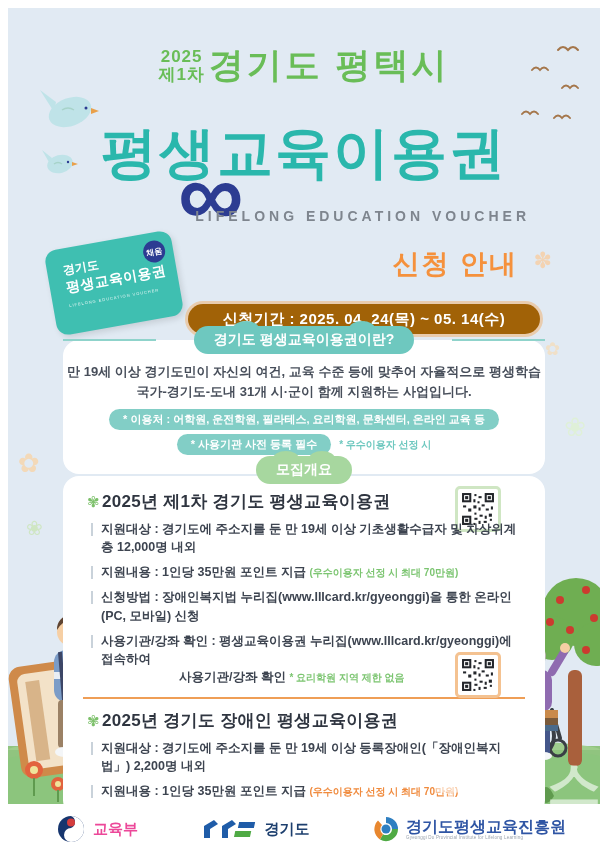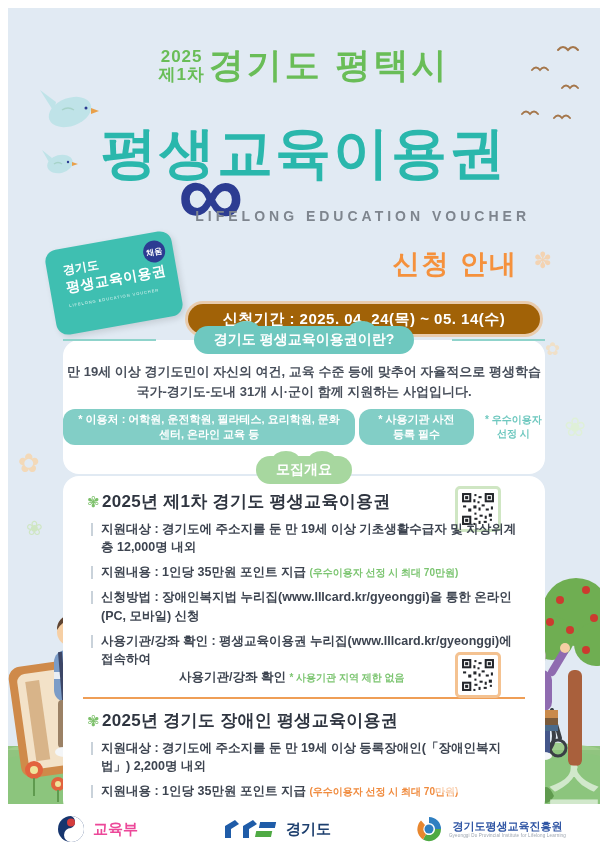--- a/index.html
+++ b/index.html
@@ -37,21 +37,21 @@
   .bubble::before { left:18%; } .bubble::after { right:18%; }
   .bubble span { position:relative; z-index:2; }
   .bubble-teal { background:#6ec8bf; } .line-teal { background:#8fd3cb; }
   .bubble-green { background:#a7d79f; }
   .row-about { top:318px;gap:38px; }
   .row-over { top:448px; left:0; right:0; justify-content:center; }
 
   
   .about-box { position:absolute; left:55px; right:55px; top:332px; height:134px; background:#fff; border-radius:16px; text-align:center; padding-top:22px; z-index:2; }
   .about-box p { font-size:13px; color:#474e5a; font-weight:600; line-height:1.55; }
-  .about-pills { margin-top:7px; display:flex; flex-direction:row; align-items:center; gap:4px; }
+  .about-pills { margin-top:7px; display:flex; flex-direction:column; align-items:center; gap:4px; }
   .tpill { background:#82cec6; color:#fff; font-size:11px; font-weight:700; padding:3px 14px; border-radius:12px; }
   .pill2row { display:flex; align-items:center; gap:8px; }
   .tnote { color:#6ec8bf; font-size:10px; font-weight:700; }
 
   
   .over-box { position:absolute; left:55px; right:55px; top:468px; height:340px; background:#fff; border-radius:16px; padding:14px 20px 8px 24px; z-index:2; }
   .blk-title { font-size:17px; font-weight:900; color:#2f3540; letter-spacing:0.3px; }
   .blk-title .leaf { color:#7cc06a; font-size:15px; margin-right:2px; }
   .qr { position:absolute; width:46px; height:46px; border-radius:5px; padding:3px; background:#fff; }
   .qr1 { right:44px; top:10px; border:3px solid #cfe6c3; }
@@ -72,21 +72,21 @@
   .illu-right { right:0; top:552px; }
 
   
   .deco { position:absolute; z-index:0; }
   .flower { font-size:26px; }
 
   
   .footer { position:absolute; left:0; right:0; bottom:0; height:50px; background:#fff; z-index:6; display:flex; align-items:center; justify-content:space-between; padding:0 34px 0 48px; }
   .flogo { display:flex; align-items:center; gap:7px; }
   .flogo-text { font-size:15px; font-weight:800; color:#ec4899; }
-  .flogo-text-blue { font-size:11px; font-weight:900; color:#2f55a4; line-height:1.1;text-align:center; }
+  .flogo-text-blue { font-size:16px; font-weight:900; color:#2f55a4; line-height:1.1;text-align:center; }
   .flogo-en { font-size:4.5px; color:#9aa2ad; letter-spacing:0.2px; }
 
   .watermark { position:absolute; right:-4px; bottom:32px; z-index:7; font-size:54px; font-weight:900; color:rgba(255,255,255,.6); letter-spacing:3px; pointer-events:none; }
 </style>
 </head>
 <body>
 
 <svg width="0" height="0" style="position:absolute">
   <defs>
     <symbol id="qr" viewBox="0 0 33 33">
@@ -293,21 +293,21 @@
     <div class="row">
       <span>지원내용 : 1인당 35만원 포인트 지급</span>
       <span class="note-g">(우수이용자 선정 시 최대 70만원)</span>
     </div>
     <div class="row">
       <span>신청방법 : 장애인복지법 누리집(www.lllcard.kr/gyeonggi)을 통한 온라인(PC, 모바일) 신청</span>
     </div>
     <div class="row">
       <span>사용기관/강좌 확인 : 평생교육이용권 누리집(www.lllcard.kr/gyeonggi)에 접속하여</span><br>
       <span class="indent">사용기관/강좌 확인</span>
-      <span class="note-g">* 사용기관 지역 제한 없음</span>
+      <span class="note-g">* 요리학원 지역 제한 없음</span>
     </div>
 
     <hr class="blk-div">
 
     <div class="blk-title"><span class="leaf">✾</span><span>2025년 경기도 장애인 평생교육이용권</span></div>
     <div class="row">
       <span>지원대상 : 경기도에 주소지를 둔 만 19세 이상 등록장애인(「장애인복지법」) 2,200명 내외</span>
     </div>
     <div class="row">
       <span>지원내용 : 1인당 35만원 포인트 지급</span>

